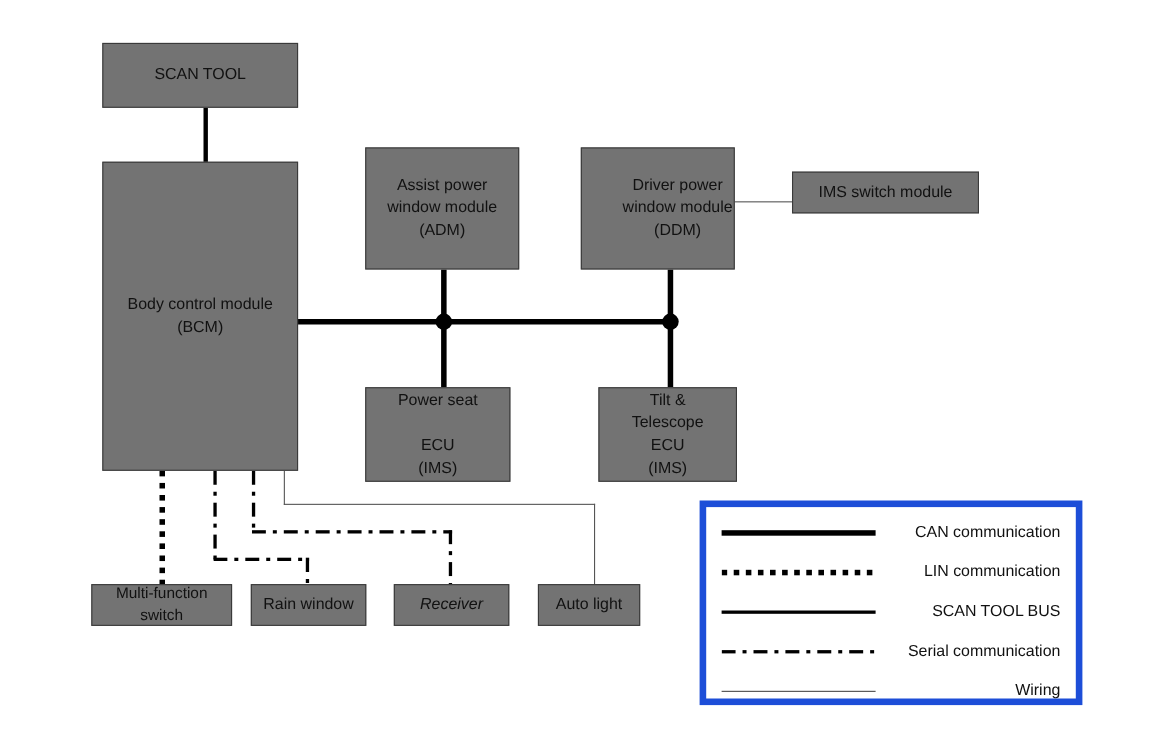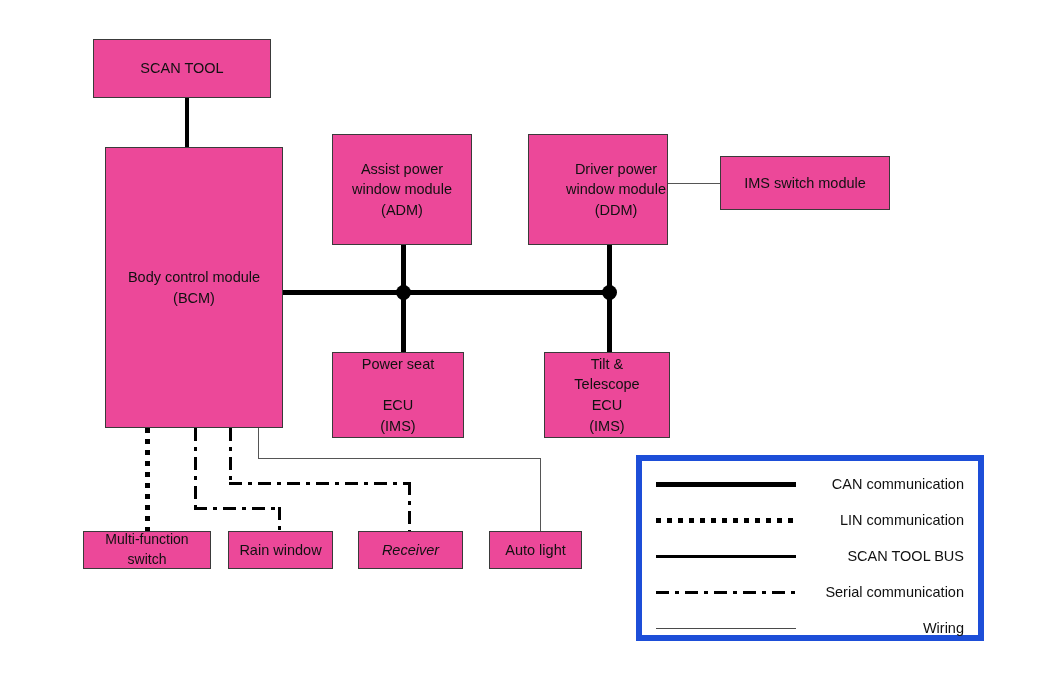--- a/index.html
+++ b/index.html
@@ -17,21 +17,21 @@
     width: 1050px;
     height: 678px;
     background: #ffffff;
     overflow: hidden;
   }
   
   .box {
     position: absolute;
     box-sizing: border-box;
     border: 1px solid #3a3a3a;
-    background: #ec4899;
+    background: #737373;
     display: flex;
     align-items: center;
     justify-content: center;
     text-align: center;
     font-size: 14.5px;
     line-height: 1.42;
     color: #111111;
     white-space: pre-line;
     z-index: 5;
   }
@@ -180,32 +180,32 @@
   <div class="ln ser-v" style="left:229px; top:428px; height:57px;"></div>
   <div class="ln ser-h" style="left:229px; top:482px; width:182px;"></div>
   <div class="ln ser-v" style="left:408px; top:482px; height:50px;"></div>
 
   <div class="ln wire-v" style="left:258px; top:428px; height:31px;"></div>
   <div class="ln wire-h" style="left:258px; top:458px; width:283px;"></div>
   <div class="ln wire-v" style="left:540px; top:458px; height:74px;"></div>
 
   <div class="box" style="left:93px; top:39px; width:178px; height:59px;">SCAN TOOL</div>
 
-  <div class="box" style="left:105px; top:147px; width:178px; height:281px;">Body control module
+  <div class="box" style="left:93px; top:147px; width:178px; height:281px;">Body control module
 (BCM)</div>
 
   <div class="box" style="left:332px; top:134px; width:140px; height:111px;">Assist power
 window module
 (ADM)</div>
 
   <div class="box" style="left:528px; top:134px; width:140px; height:111px;padding-left:36px;">Driver power
 window module
 (DDM)</div>
 
-  <div class="box" style="left:720px; top:156px; width:170px; height:54px;">IMS switch module</div>
+  <div class="box" style="left:720px; top:156px; width:170px; height:38px;">IMS switch module</div>
 
   <div class="box" style="left:332px; top:352px; width:132px; height:86px;">Power seat
 
 ECU
 (IMS)</div>
 
   <div class="box" style="left:544px; top:352px; width:126px; height:86px;">Tilt &amp;
 Telescope
 ECU
 (IMS)</div>

